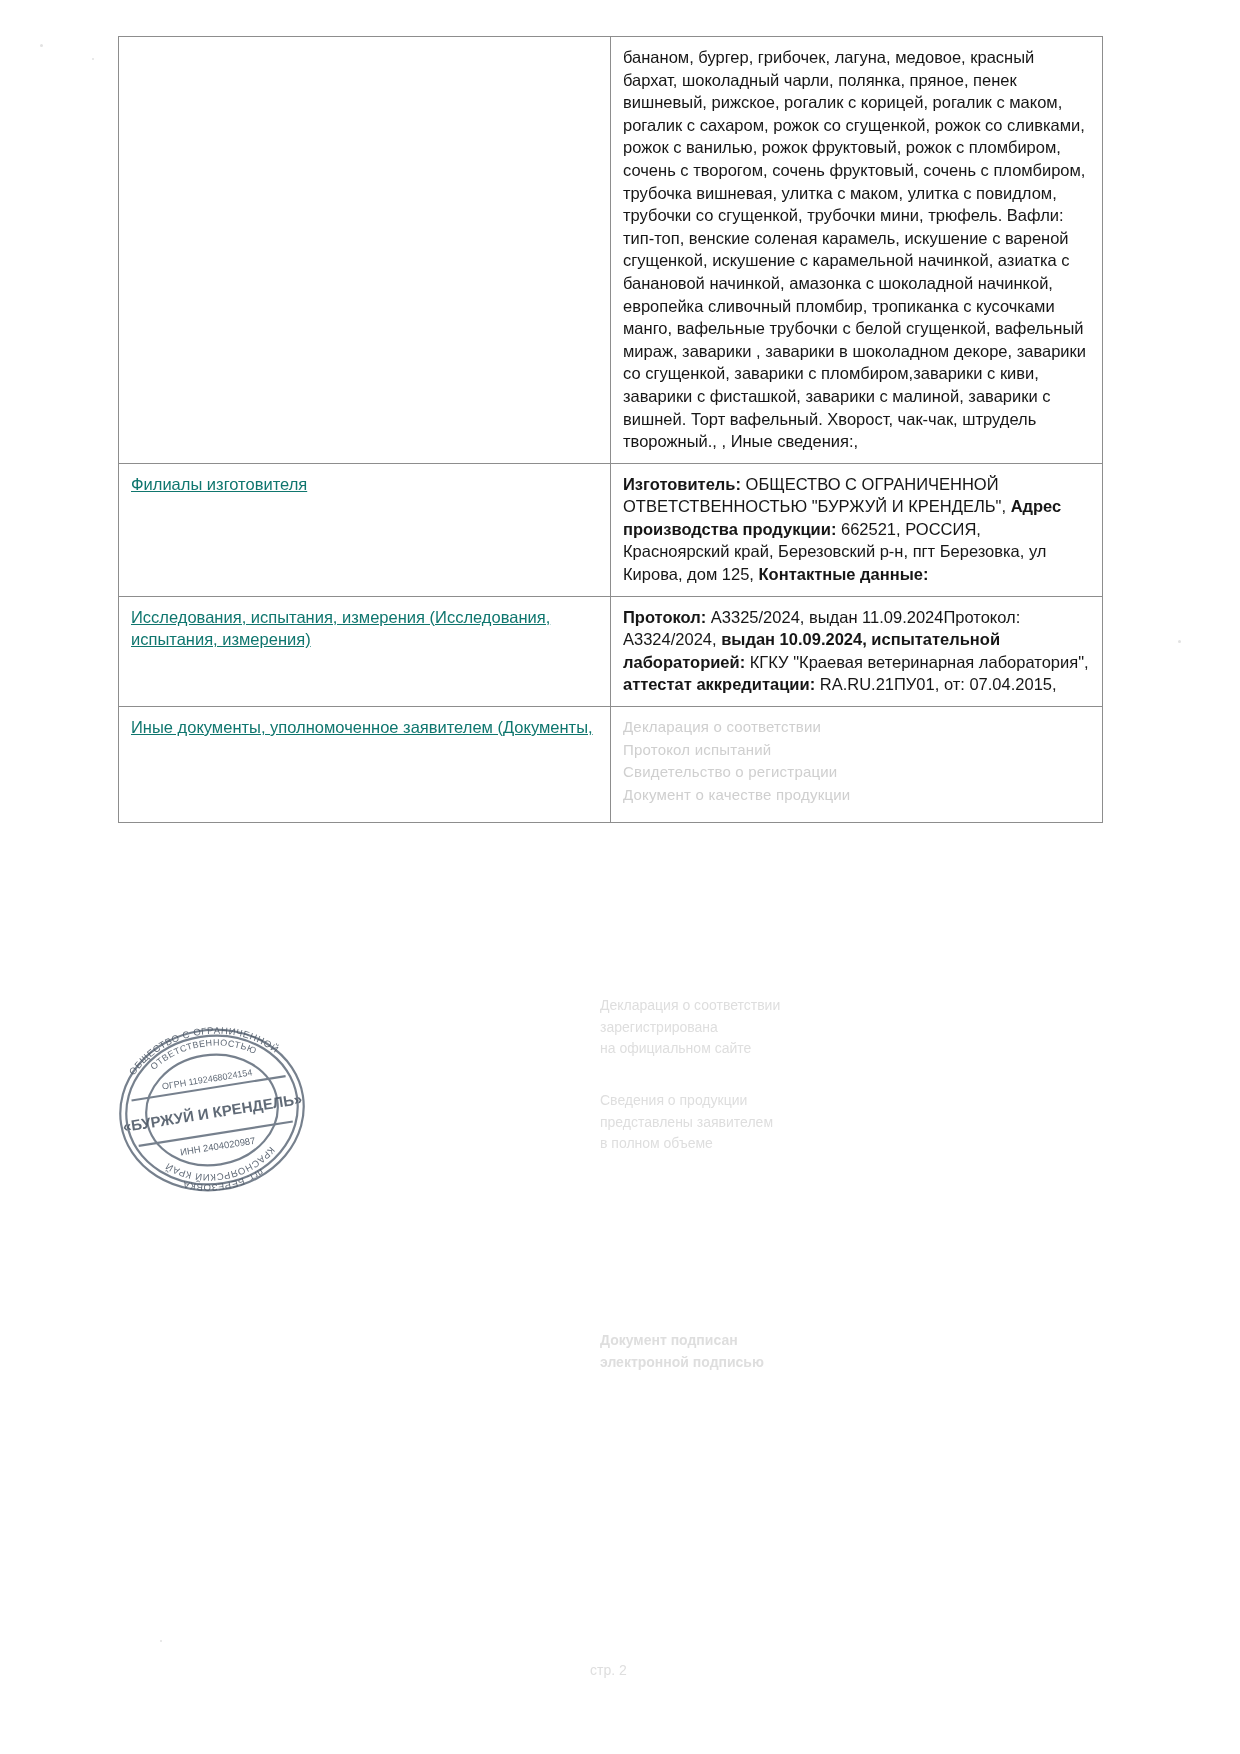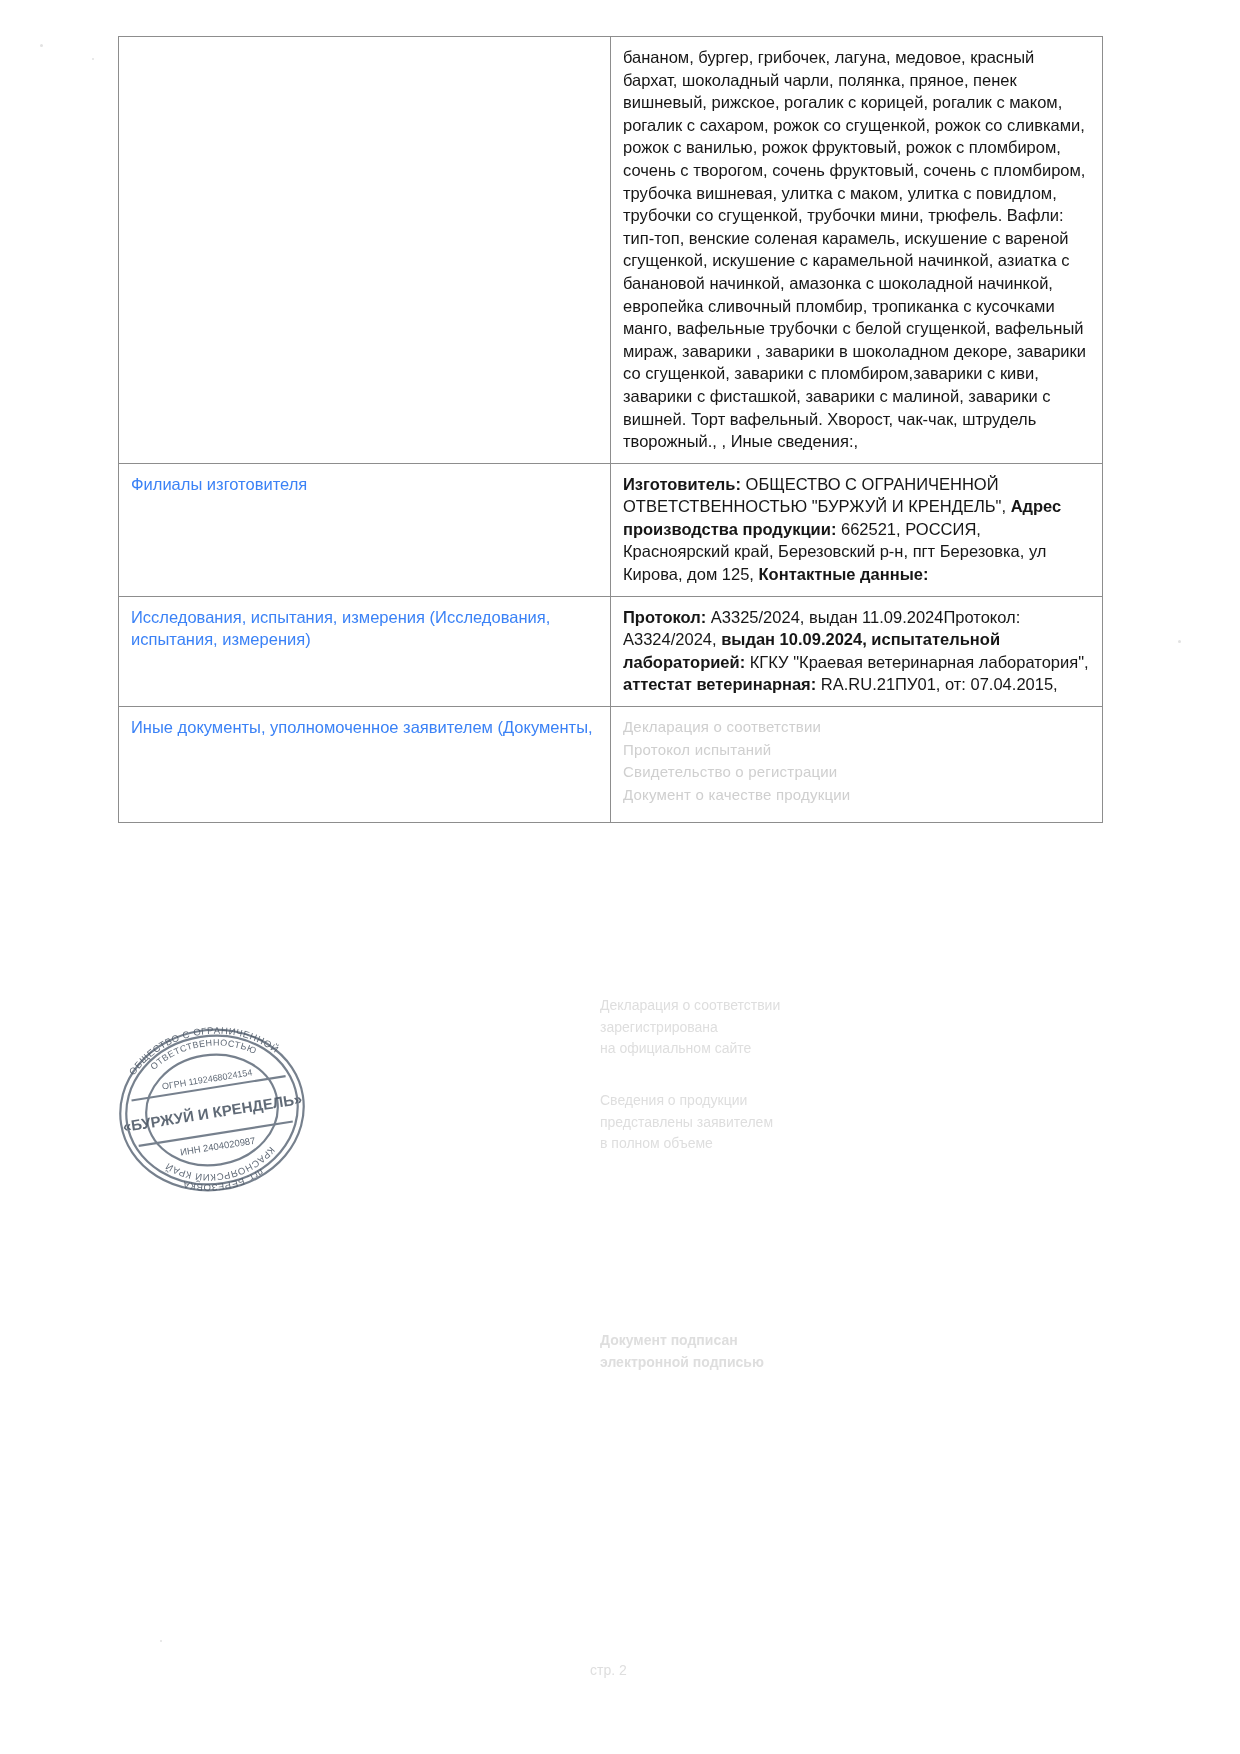--- a/index.html
+++ b/index.html
@@ -34,23 +34,24 @@
   }
   .doc-table td {
     border: 1px solid #8d8d8d;
     vertical-align: top;
     padding: 9px 12px 10px 12px;
     font-size: 16.5px;
     line-height: 1.37;
   }
 
   .label-cell {
-    color: #3b82f6;
+    color: #0f766e;
     font-size: 16.5px;
     line-height: 1.4;
+    text-decoration: underline;
   }
   .value-cell {
     color: #161616;
   }
   .b { font-weight: bold; }
 
   
   .blank-label {
     border-left: 1px solid transparent;
     border-top: 1px solid transparent;
@@ -129,21 +130,21 @@
       <tr>
         <td class="label-cell">Филиалы изготовителя</td>
         <td class="value-cell">
           <span class="b">Изготовитель:</span><span> ОБЩЕСТВО С ОГРАНИЧЕННОЙ ОТВЕТСТВЕННОСТЬЮ "БУРЖУЙ И КРЕНДЕЛЬ", </span><span class="b">Адрес производства продукции:</span><span> 662521, РОССИЯ, Красноярский край, Березовский р-н, пгт Березовка, ул Кирова, дом 125, </span><span class="b">Контактные данные:</span>
         </td>
       </tr>
 
       <tr>
         <td class="label-cell">Исследования, испытания, измерения (Исследования, испытания, измерения)</td>
         <td class="value-cell">
-          <span class="b">Протокол:</span><span> А3325/2024, выдан 11.09.2024Протокол: А3324/2024, </span><span class="b">выдан 10.09.2024, испытательной лабораторией:</span><span> КГКУ "Краевая ветеринарная лаборатория", </span><span class="b">аттестат ветеринарная:</span><span> RA.RU.21ПУ01, от: 07.04.2015,</span>
+          <span class="b">Протокол:</span><span> А3325/2024, выдан 11.09.2024Протокол: А3324/2024, </span><span class="b">выдан 10.09.2024, испытательной лабораторией:</span><span> КГКУ "Краевая ветеринарная лаборатория", </span><span class="b">аттестат аккредитации:</span><span> RA.RU.21ПУ01, от: 07.04.2015,</span>
         </td>
       </tr>
 
       <tr>
         <td class="label-cell" style="height:96px">Иные документы, уполномоченное заявителем (Документы,</td>
         <td class="value-cell">
           <div class="ghost-lines">
             <div>Декларация о соответствии</div>
             <div>Протокол испытаний</div>
             <div>Свидетельство о регистрации</div>

